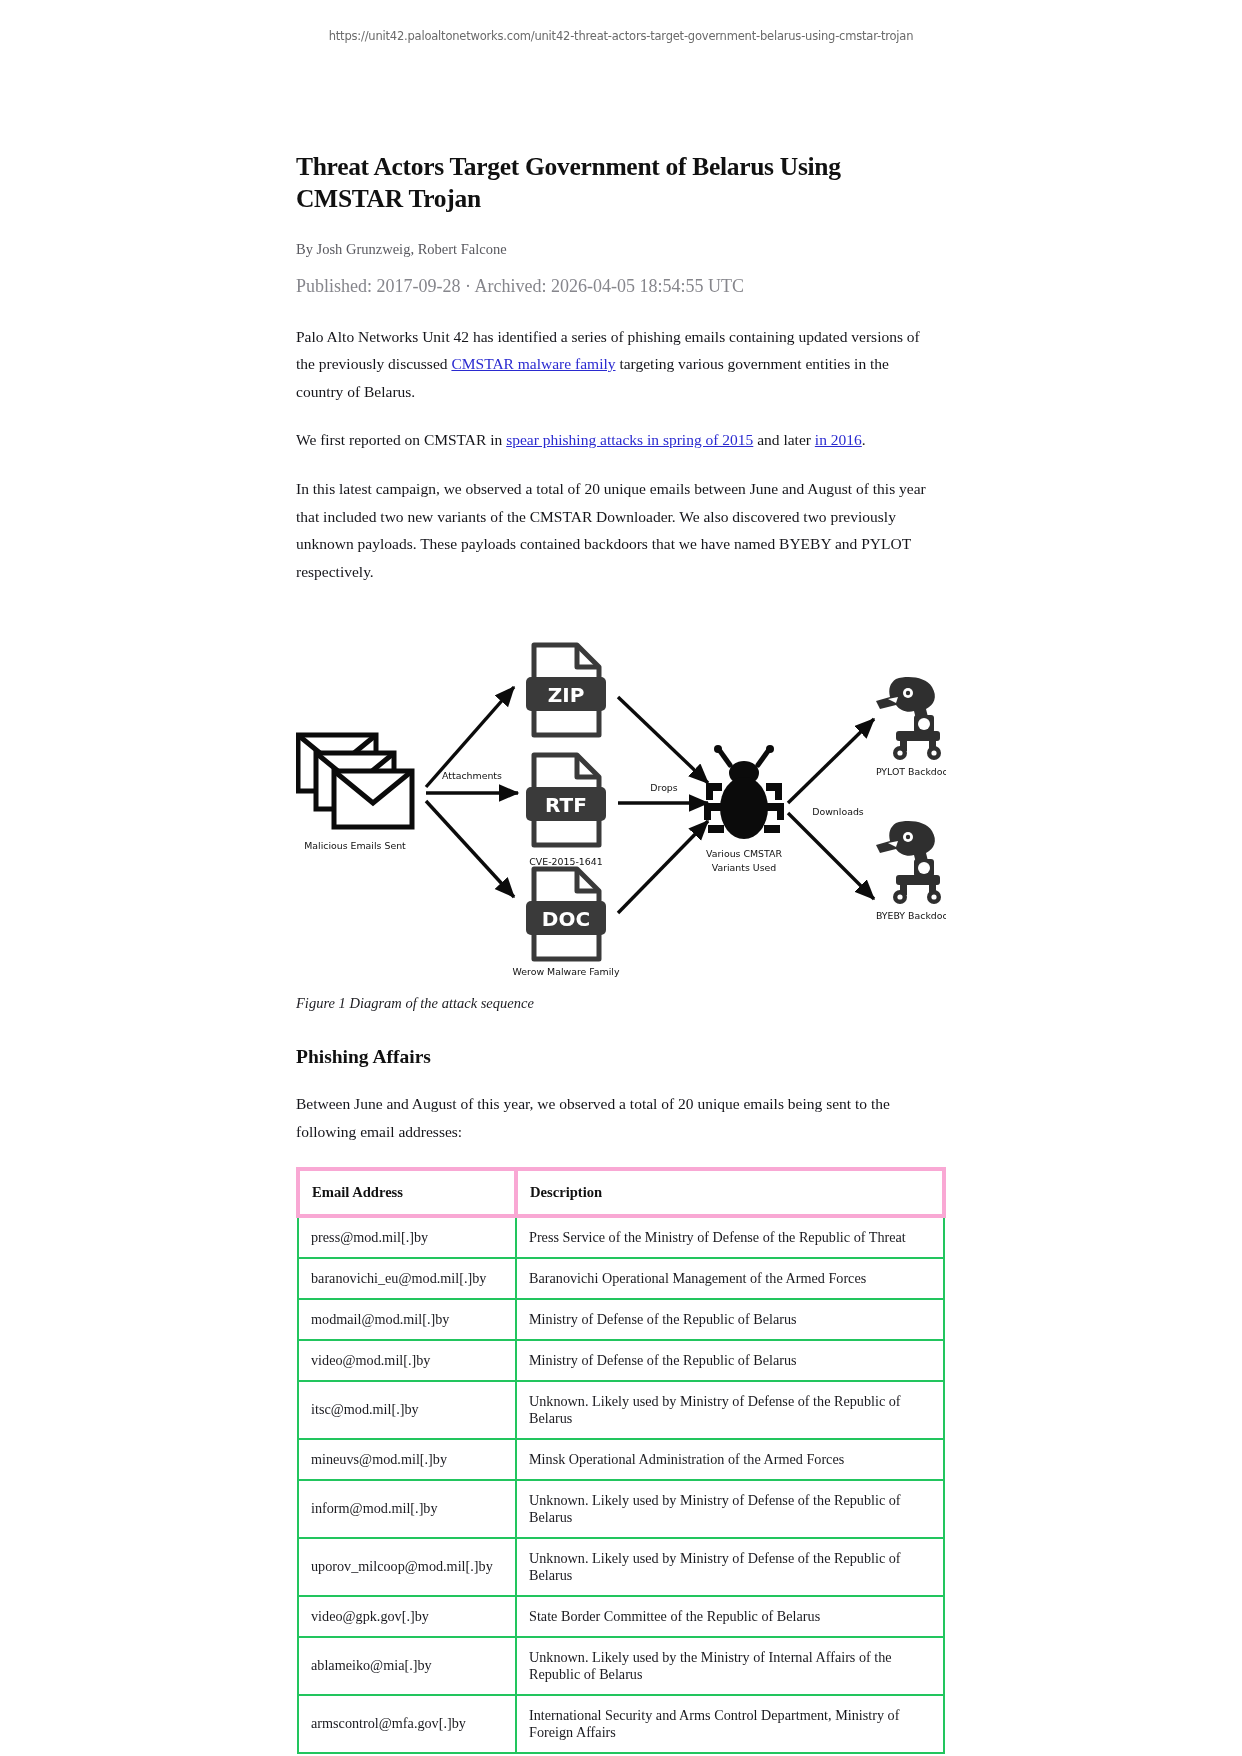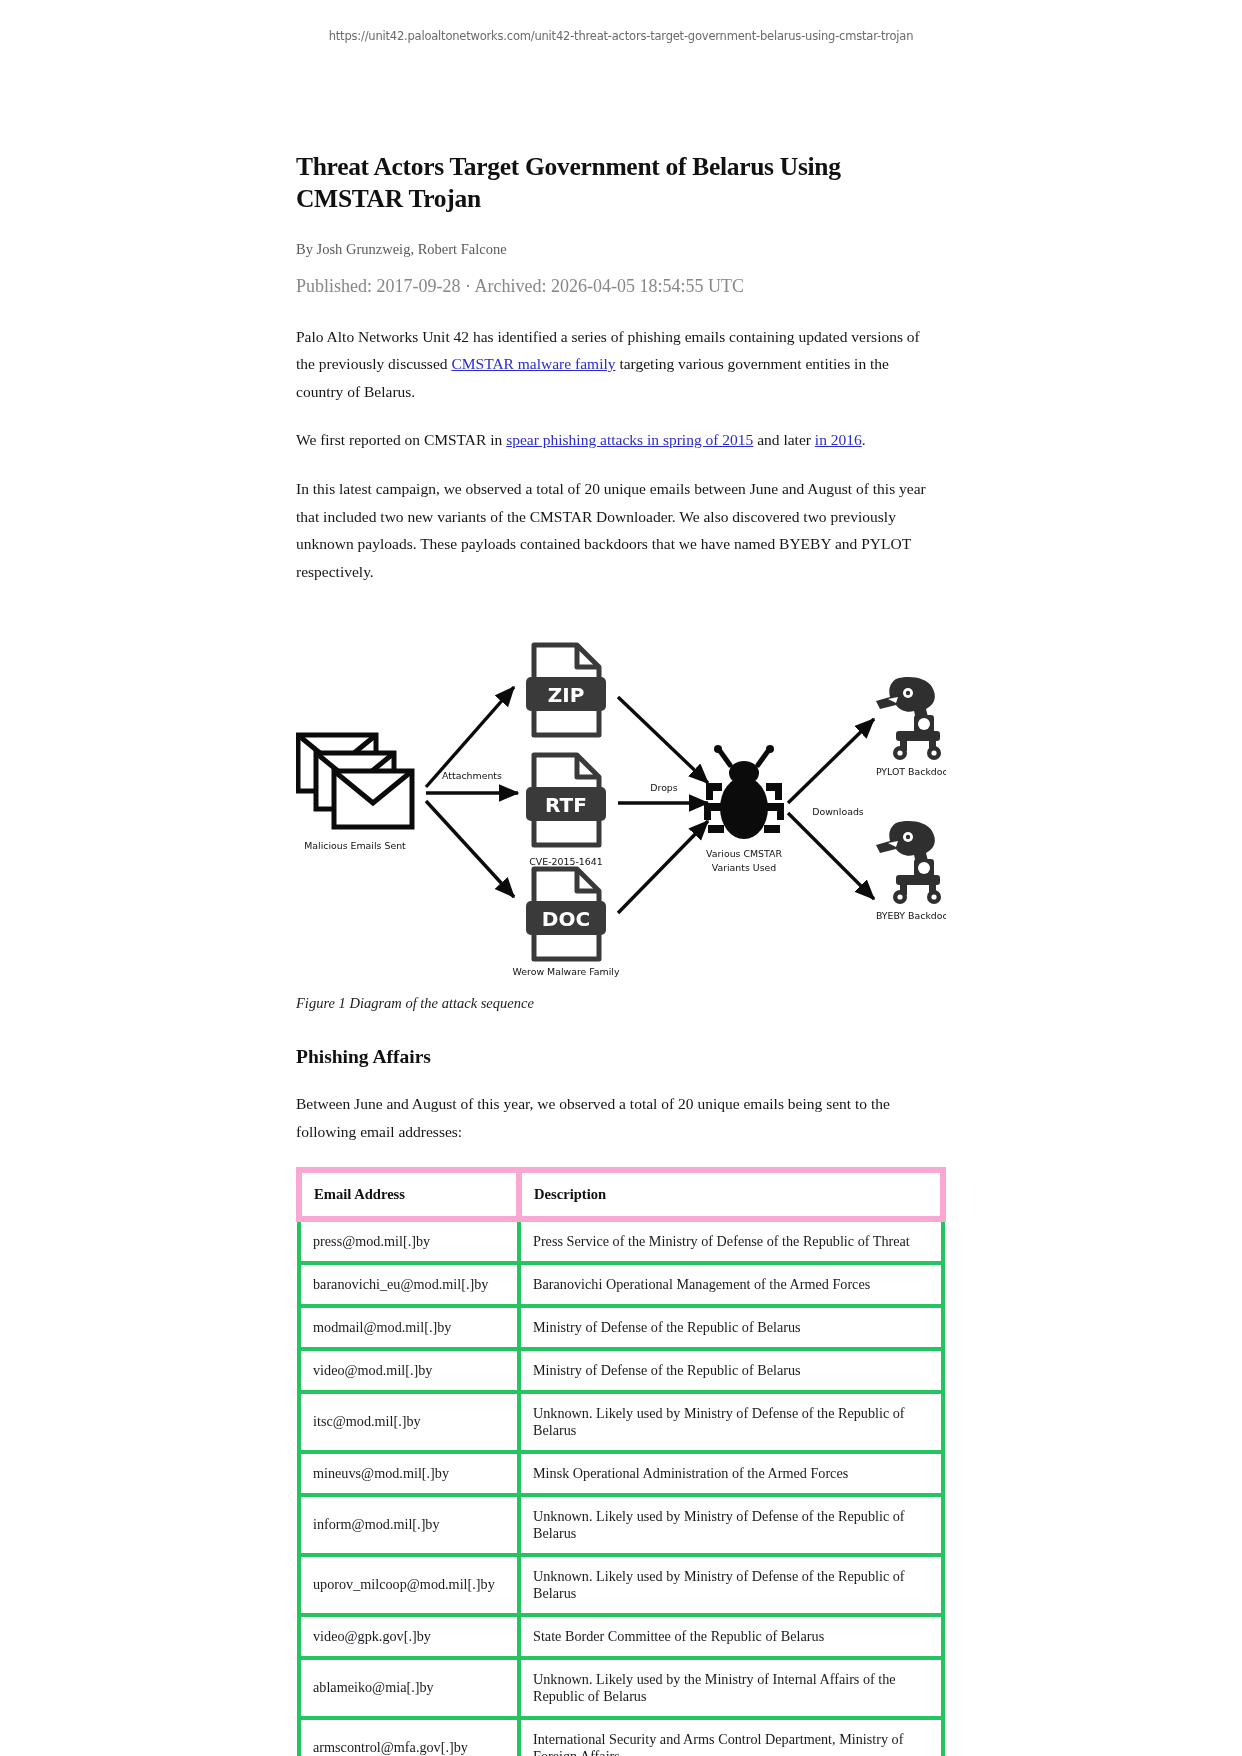--- a/index.html
+++ b/index.html
@@ -93,27 +93,27 @@
     border-collapse: collapse;
     width: 650px;
     margin: 6px 0 24px 0;
     font-size: 14.2px;
   }
   table.data-table th {
     text-align: left;
     font-weight: bold;
     font-size: 14.6px;
     padding: 13px 12px;
-    border: 6px solid #f9a8d4;
+    border: 4px solid #f9a8d4;
     color: #111;
     vertical-align: middle;
   }
   table.data-table td {
     padding: 11px 12px;
-    border: 4px solid #22c55e;
+    border: 2px solid #22c55e;
     color: #1a1a1f;
     vertical-align: middle;
   }
   table.data-table th:first-child,
   table.data-table td:first-child {
     width: 190px;
   }
   .dia-label {
     font-family: "DejaVu Sans", sans-serif;
     font-size: 9.4px;

